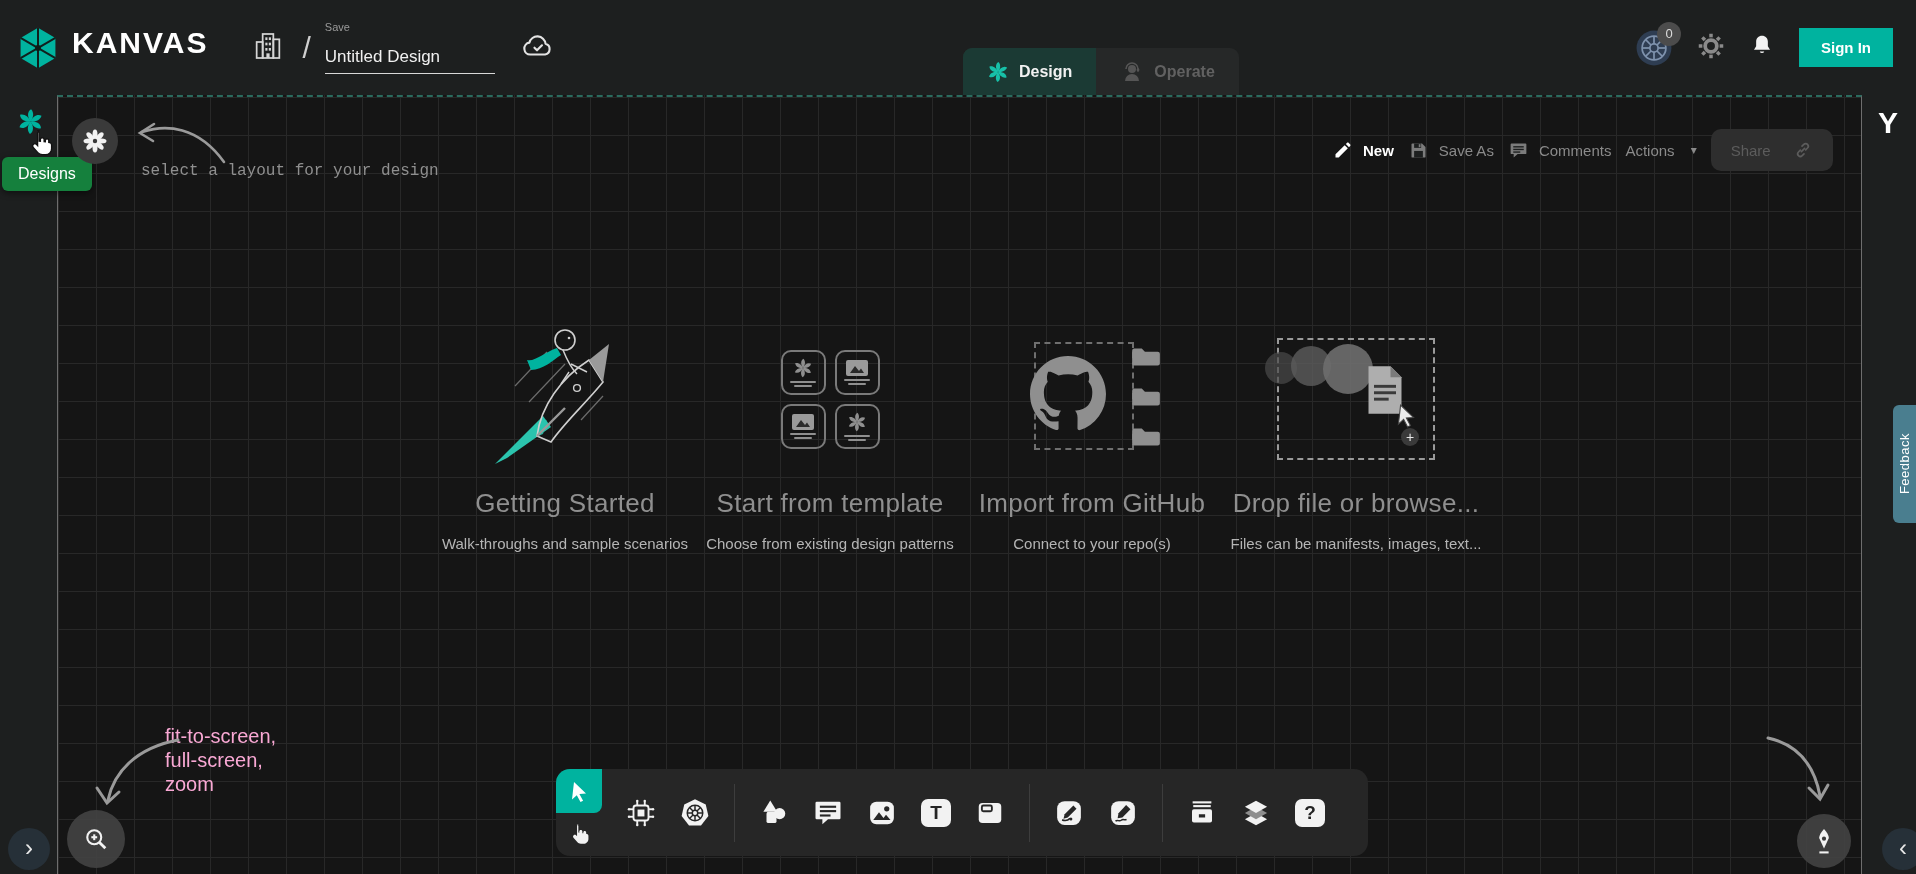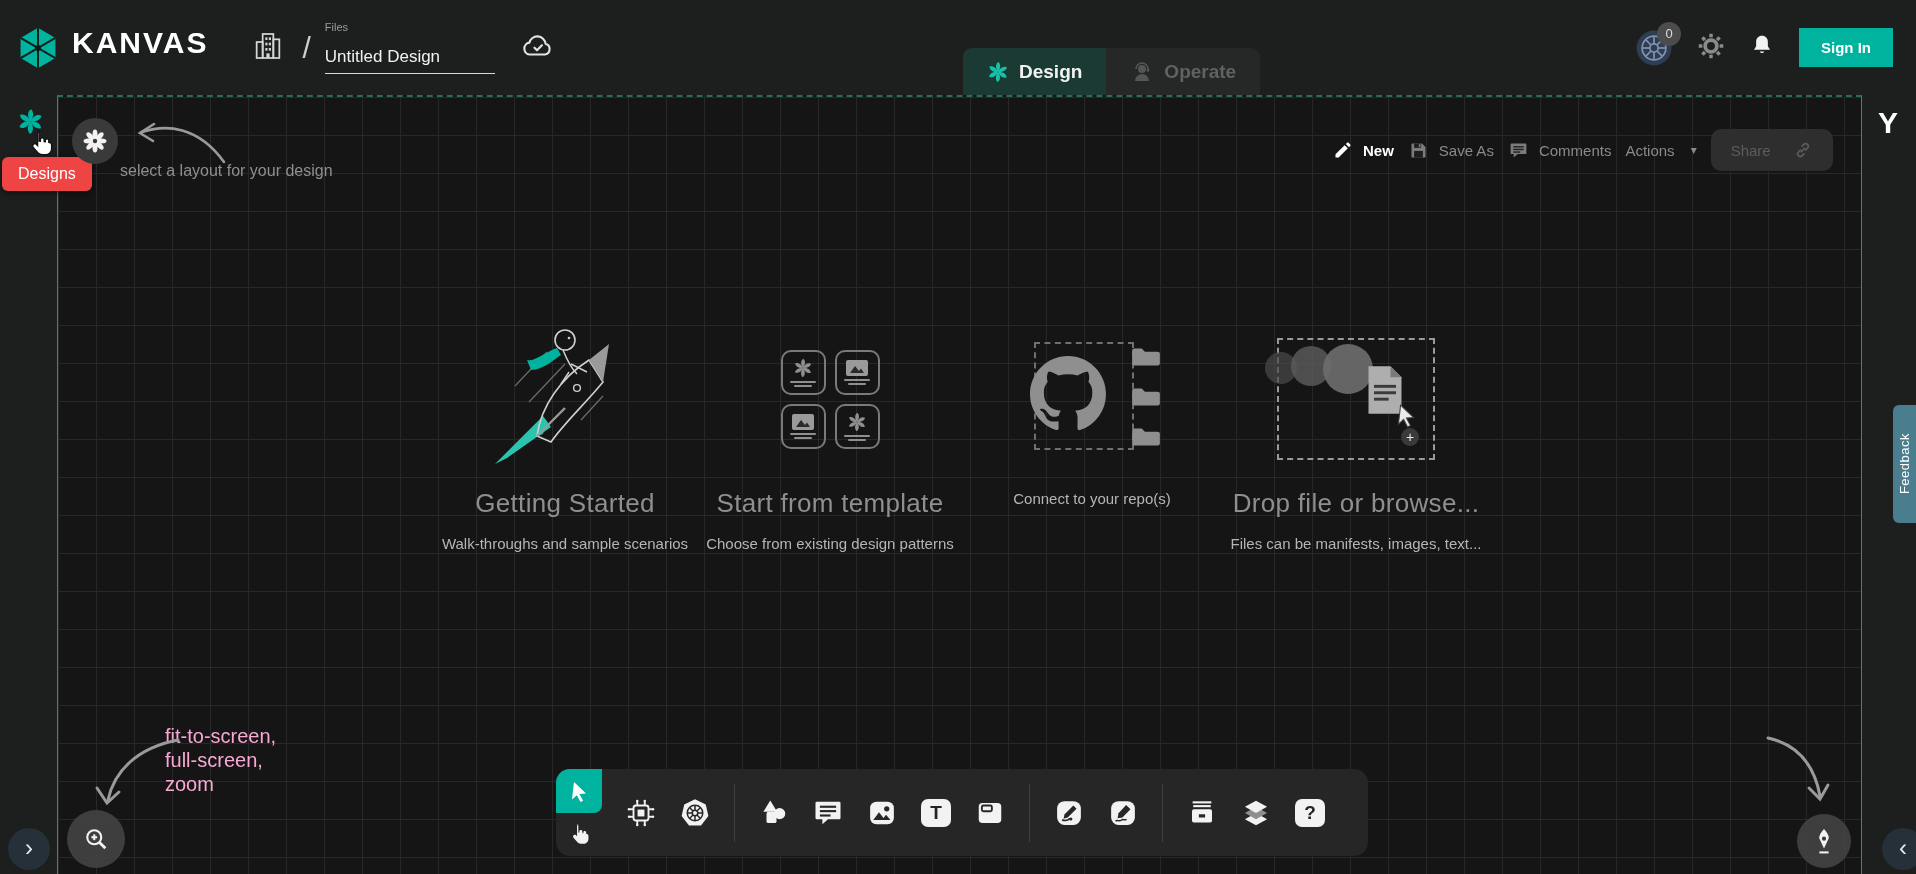--- a/index.html
+++ b/index.html
@@ -11,21 +11,21 @@
   .brand-wrap { display:flex; gap:12px; margin-left:16px; }
   .brand-text { color:#fff; font-size:30px; font-weight:bold; letter-spacing:2px; }
   .org-icon { margin-left:44px; }
   .slash { color:#cfcfcf; font-size:30px; font-weight:300; margin:0 14px 0 18px; }
   .name-block { display:flex; flex-direction:column; }
   .name-label { color:#9a9a9a; font-size:11px; margin-bottom:2px; }
   .name-input { background:transparent; border:none; border-bottom:1px solid #d8d8d8; color:#f0f0f0; font-size:17px; width:170px; padding:2px 0 6px 0; font-family:"Liberation Sans", sans-serif;margin-top:10px; }
   .cloud-wrap { margin-left:26px; }
 
   .tabs { position:absolute; left:963px; top:48px; height:47px; display:flex; background:#262828; border-radius:9px 9px 0 0; overflow:hidden; }
-  .tab { display:flex; align-items:center; gap:10px; padding:0 24px; font-size:19px; font-weight:600; cursor:default; }
+  .tab { display:flex; align-items:center; gap:10px; padding:0 24px; font-size:16px; font-weight:600; cursor:default; }
   .tab.active { background:#1b3a34; color:#f2f2f2; }
   .tab.inactive { color:#616161; }
 
   .header-right { position:absolute; right:23px; top:0; height:95px; display:flex; align-items:center; gap:24px; }
   .avatar { position:relative; width:38px; height:38px; }
   .badge { position:absolute; right:-8px; top:-7px; width:24px; height:24px; background:#4c4c4c; border-radius:50%; color:#dcdcdc; font-size:13px; display:flex; align-items:center; justify-content:center; }
   .signin { background:#00B39F; color:#fff; border:none; border-radius:0; font-size:15px; font-weight:600; padding:11px 22px; font-family:"Liberation Sans", sans-serif; }
 
   
   .left-strip { position:absolute; left:0; top:95px; width:57px; bottom:0; background:#1d1f1f; }
@@ -39,24 +39,24 @@
   
   .design-toolbar { position:absolute; left:1333px; top:128px; height:44px; display:flex; align-items:center; gap:14px; }
   .dtb-item { display:flex; align-items:center; gap:10px; font-size:15px; color:#8a8a8a; cursor:default; }
   .dtb-item.primary { color:#fff; font-weight:600; }
   .share-pill { display:flex; align-items:center; gap:22px; background:#2e2e2e; border-radius:10px; padding:11px 20px; color:#5c5c5c; font-size:15px; }
   .caret { color:#8a8a8a; font-size:12px; margin-left:6px; }
 
   
   .designs-icon { position:absolute; left:17px; top:108px; }
   .hand-cursor { position:absolute; left:24px; top:127px; }
-  .tooltip { position:absolute; left:2px; top:157px; background:#ef4444; color:#fff; font-size:16px; padding:8px 16px; border-radius:6px; box-shadow:0 2px 6px rgba(0,0,0,.5); }
+  .tooltip { position:absolute; left:2px; top:157px; background:#15803d; color:#fff; font-size:16px; padding:8px 16px; border-radius:6px; box-shadow:0 2px 6px rgba(0,0,0,.5); }
   .flower-btn { position:absolute; left:72px; top:118px; width:46px; height:46px; border-radius:50%; background:#3a3a3a; display:flex; align-items:center; justify-content:center; border:none; }
   .arrow-svg { position:absolute; }
-  .layout-hint { position:absolute; left:120px; top:162px; color:#8f8f8f; font-size:16px; }
+  .layout-hint { position:absolute; left:141px; top:162px; color:#8f8f8f; font-size:16px;font-family:Liberation Mono, monospace; }
 
   
   .option { position:absolute; top:324px; width:280px; display:flex; flex-direction:column; align-items:center; cursor:default; }
   .option .art { height:150px; display:flex; align-items:center; justify-content:center; }
   .option .o-title { margin-top:14px; color:#8f8f8f; font-size:26px; letter-spacing:.3px; }
   .option .o-sub { margin-top:16px; color:#b5b5b5; font-size:15px; }
   .opt-1{left:425px;} .opt-2{left:690px;} .opt-3{left:952px;} .opt-4{left:1216px;}
 
   .tpl-grid { display:grid; grid-template-columns:45px 45px; gap:9px; }
   .tpl-card { width:45px; height:45px; border:2px solid #7a7a7a; border-radius:10px; display:flex; flex-direction:column; align-items:center; justify-content:center; gap:3px; }
@@ -150,21 +150,21 @@
             <rect x="12.6" y="9.5" width="1.6" height="2"></rect>
           <rect x="10" y="13.5" width="1.6" height="2"></rect>
             <rect x="12.6" y="13.5" width="1.6" height="2"></rect>
           <rect x="10.8" y="17.5" width="2.4" height="3.5"></rect>
         </g>
       </svg>
     </span>
     <span class="slash">/</span>
 
     <div class="name-block">
-      <span class="name-label">Files</span>
+      <span class="name-label">Save</span>
       <input class="name-input" value="Untitled Design" style="">
     </div>
 
     <span class="cloud-wrap">
       <svg width="34" height="30" viewBox="0 0 24 20" fill="none" stroke="#e3e3e3" stroke-width="1.5" stroke-linecap="round" stroke-linejoin="round">
         <path d="M6.5 16a4.2 4.2 0 01-.6-8.35A5.8 5.8 0 0117.3 8.4 3.9 3.9 0 0117 16H6.5z"></path>
         <polyline points="9.5,11.2 11.3,13 14.8,9.5"></polyline>
       </svg>
     </span>
 
@@ -389,20 +389,21 @@
             <use href="#folder" fill="#8f8f8f"></use>
           </svg>
         <svg class="gh-folder" style="top:46px" width="32" height="24" viewBox="0 0 30 22">
             <use href="#folder" fill="#8f8f8f"></use>
           </svg>
         <svg class="gh-folder" style="top:86px" width="32" height="24" viewBox="0 0 30 22">
             <use href="#folder" fill="#8f8f8f"></use>
           </svg>
       </div>
     </div>
+    <div class="o-title">Import from GitHub</div>
     <div class="o-sub">Connect to your repo(s)</div>
   </div>
 
   <div class="option opt-4">
     <div class="art">
       <div class="drop-art">
         <span class="drop-c" style="left:-14px;top:12px;width:32px;height:32px;background:#4a4a4a;opacity:.7"></span>
         <span class="drop-c" style="left:12px;top:6px;width:40px;height:40px;background:#5c5c5c;opacity:.8"></span>
         <span class="drop-c" style="left:44px;top:4px;width:50px;height:50px;background:#6e6e6e;opacity:.9"></span>
         <svg class="drop-doc" width="44" height="52" viewBox="0 0 24 28">

